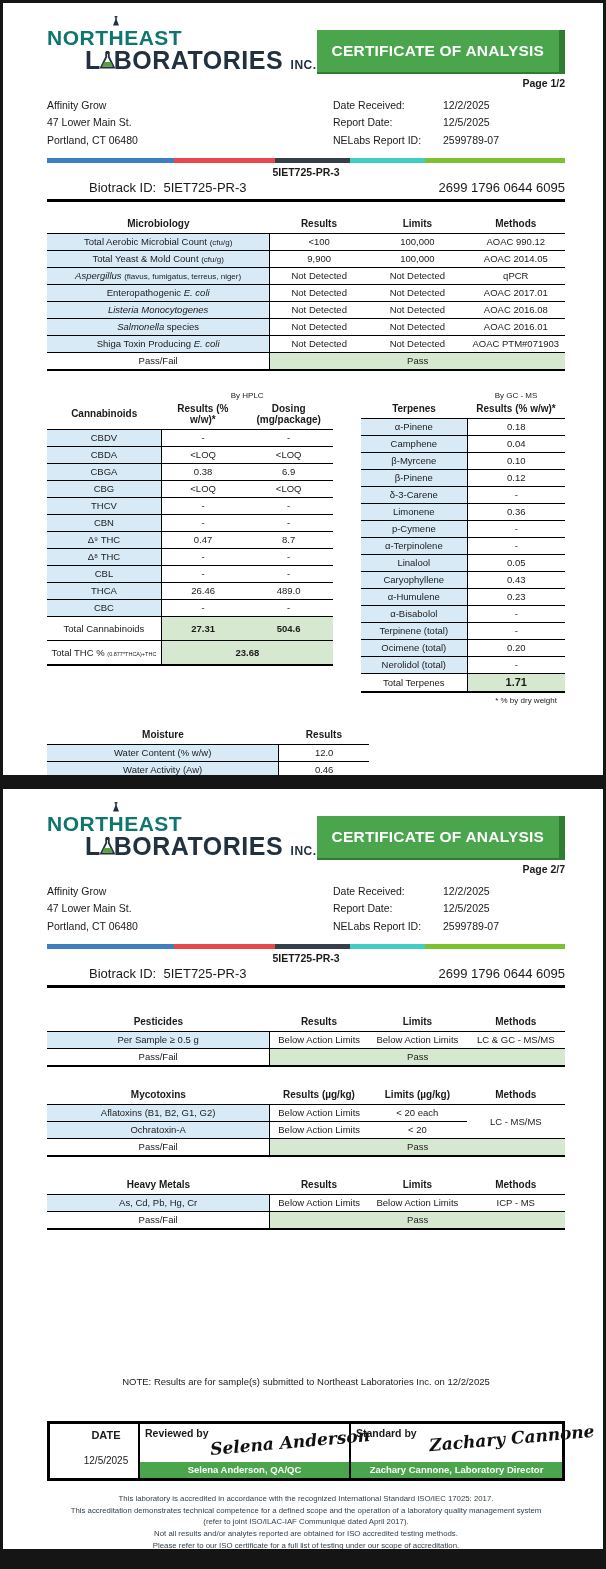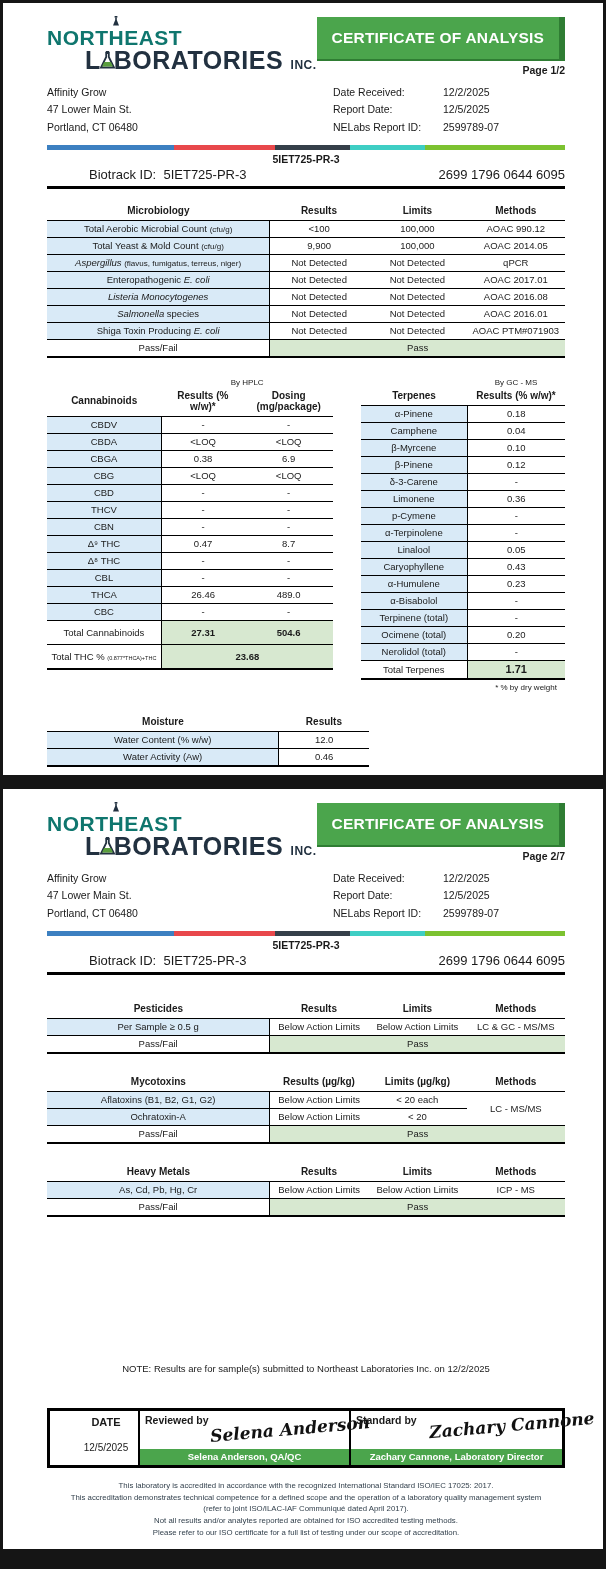--- a/index.html
+++ b/index.html
@@ -13,21 +13,21 @@
 
   
   .hdr { display:flex; justify-content:space-between; align-items:flex-start; }
   .logo { padding-top:10px; line-height:1.02; white-space:nowrap; }
   .logo-l1 { font-size:21px; font-weight:bold; color:#0f766e; letter-spacing:.5px; }
   .logo-l1 .hflask { position:relative; }
   .logo-l1 .hflask svg { position:absolute; left:3px; top:-10px; }
   .logo-l2 { font-size:25px; font-weight:bold; color:#223140; margin-left:38px; letter-spacing:.5px; }
   .logo-l2 svg { margin:0 -1px; }
   .logo-inc { font-size:12px; font-weight:bold; color:#223140; letter-spacing:.5px; }
-  .banner-wrap { width:274px; text-align:right; }
+  .banner-wrap { width:274px; text-align:right;margin-top:13px; }
   .banner { background:#4ba54c; border-right:6px solid #2f7d33; border-bottom:2px solid #2f7d33;
             color:#fff; font-weight:bold; font-size:15.5px; text-align:center; padding:12px 2px; letter-spacing:.2px; }
   .page-label { font-weight:bold; font-size:10.5px; margin-top:3px; }
 
   
   .info-row { display:flex; justify-content:space-between; margin-top:8px; }
   .addr div { font-size:10.5px; line-height:1.65; }
   .meta { width:232px; font-size:10.5px; }
   .meta-row { display:flex; line-height:1.65; }
   .meta-row .ml { width:110px; }
@@ -243,25 +243,20 @@
               <td class="lc">CBGA</td>
               <td>0.38</td>
               <td>6.9</td>
             </tr>
               <tr>
               <td class="lc">CBG</td>
               <td>&lt;LOQ</td>
               <td>&lt;LOQ</td>
             </tr>
               <tr>
-              <td class="lc">CBD</td>
-              <td>-</td>
-              <td>-</td>
-            </tr>
-              <tr>
               <td class="lc">THCV</td>
               <td>-</td>
               <td>-</td>
             </tr>
               <tr>
               <td class="lc">CBN</td>
               <td>-</td>
               <td>-</td>
             </tr>
               <tr>

